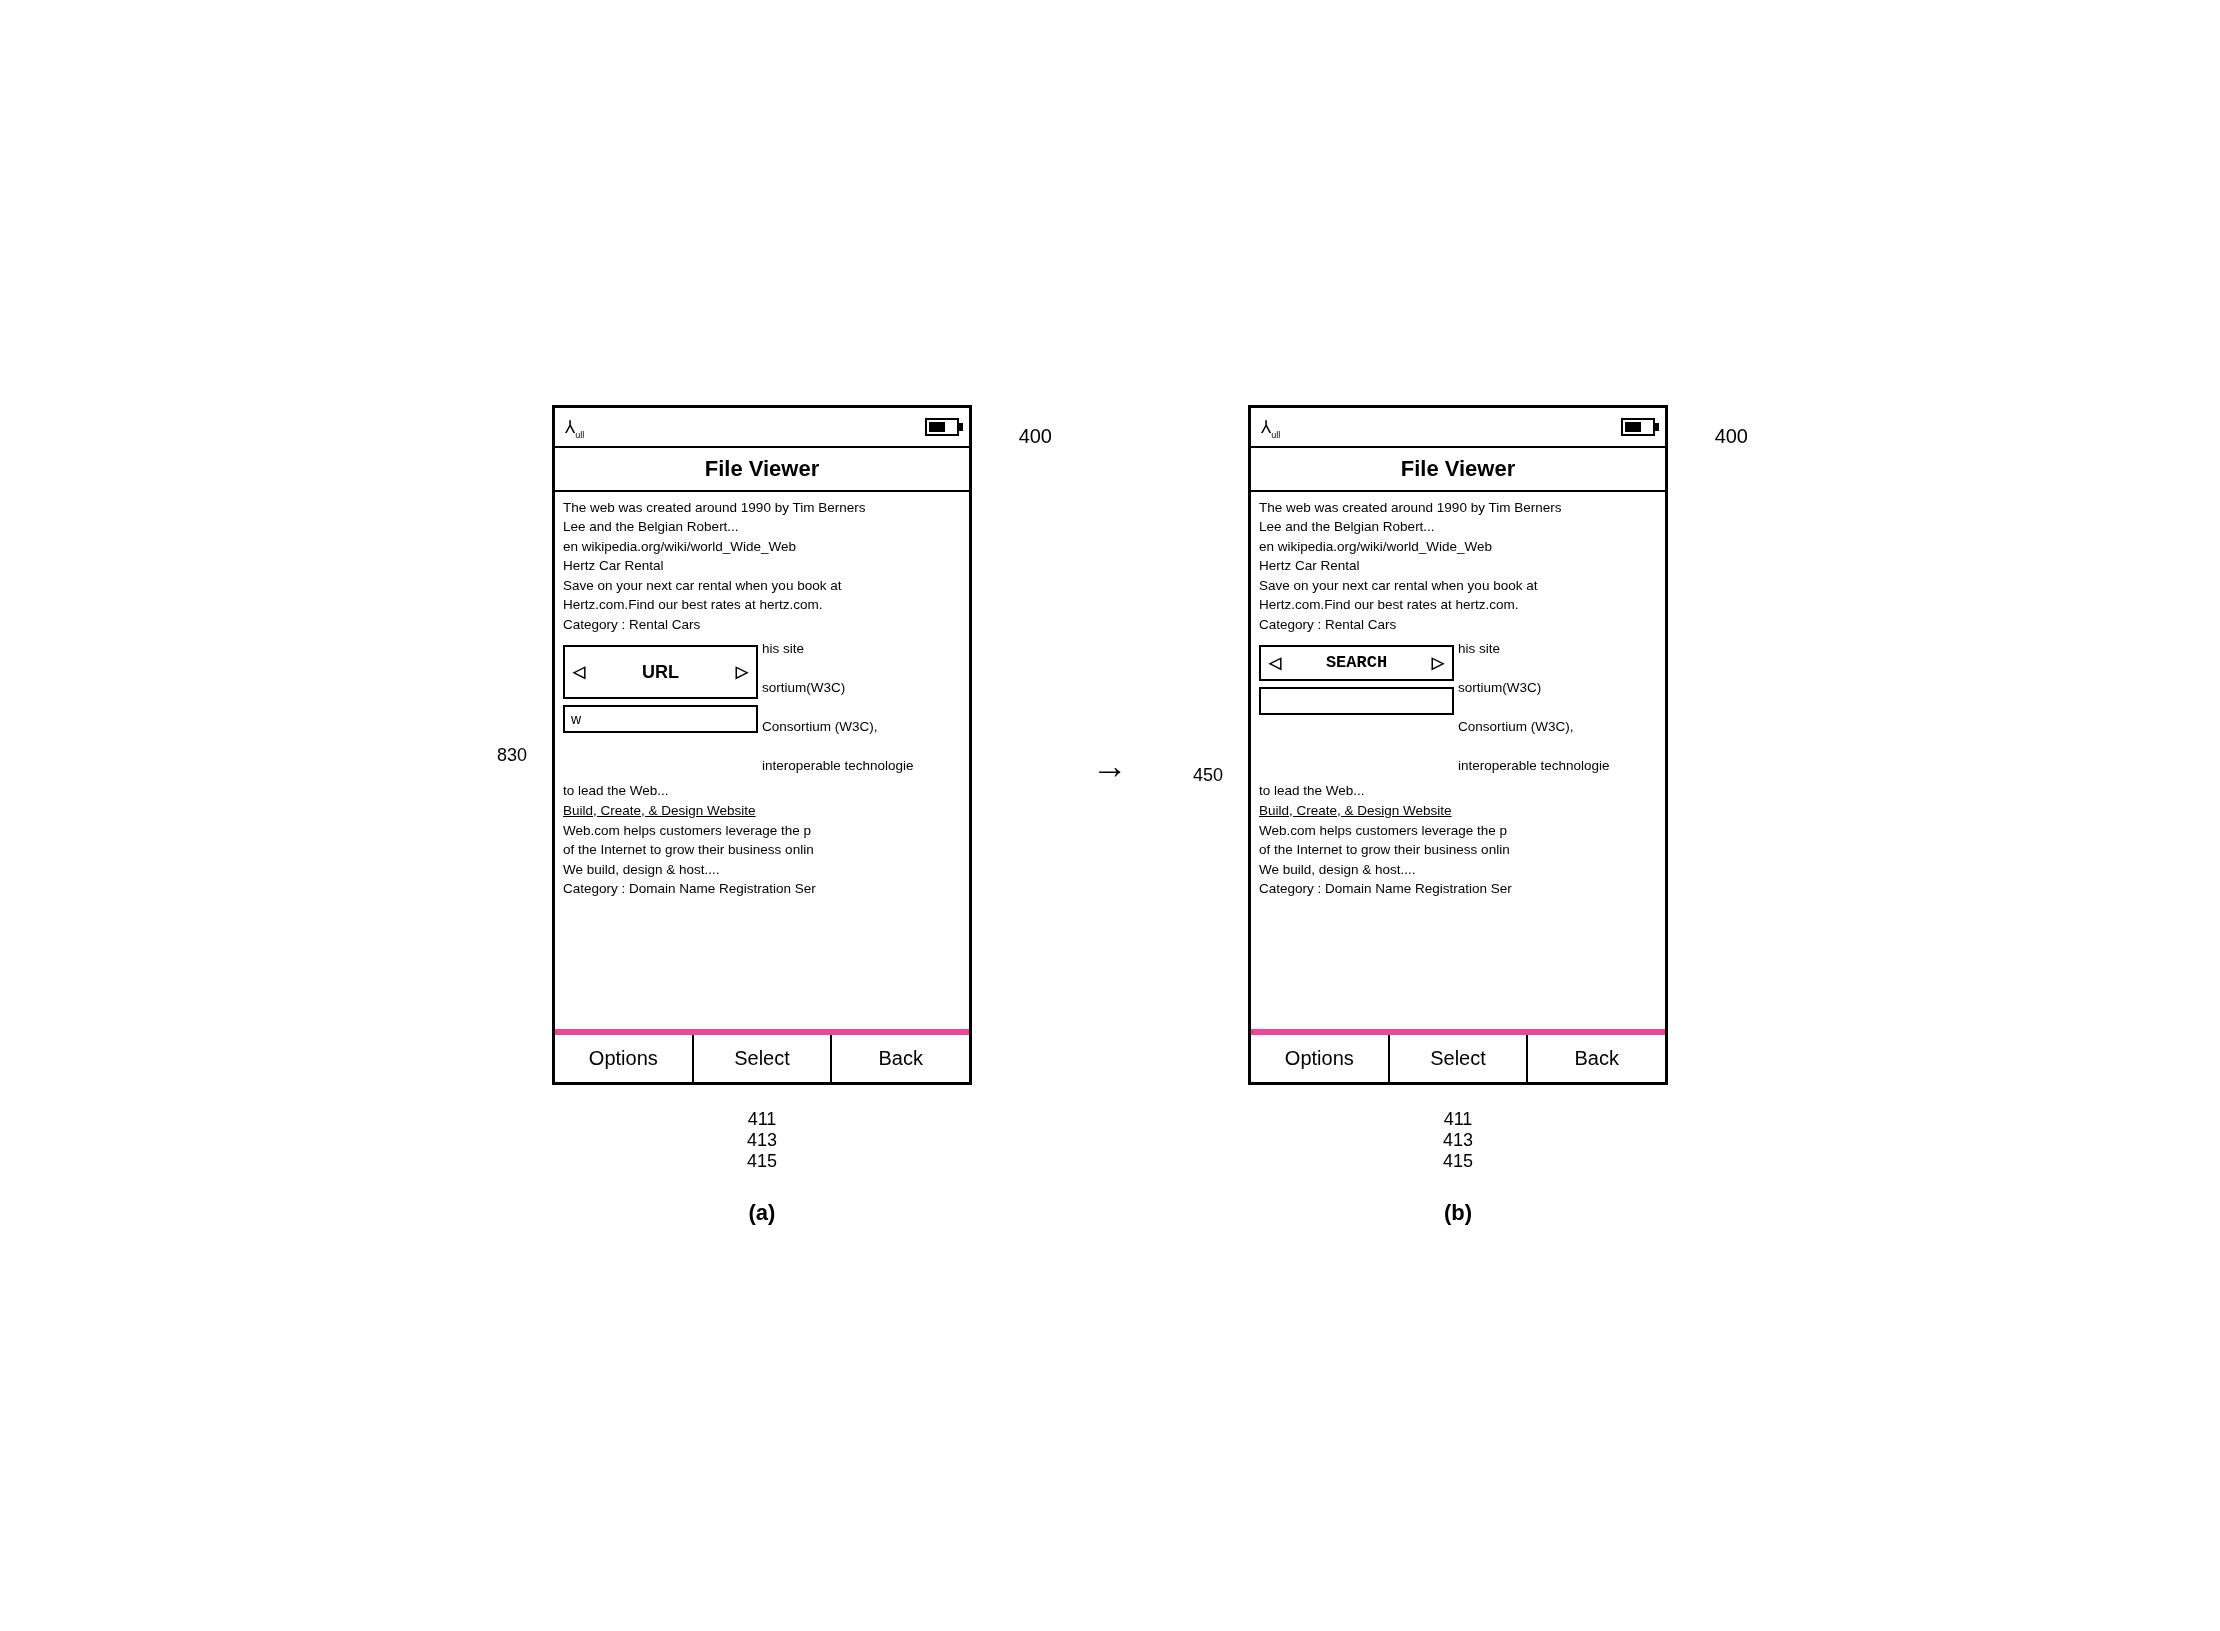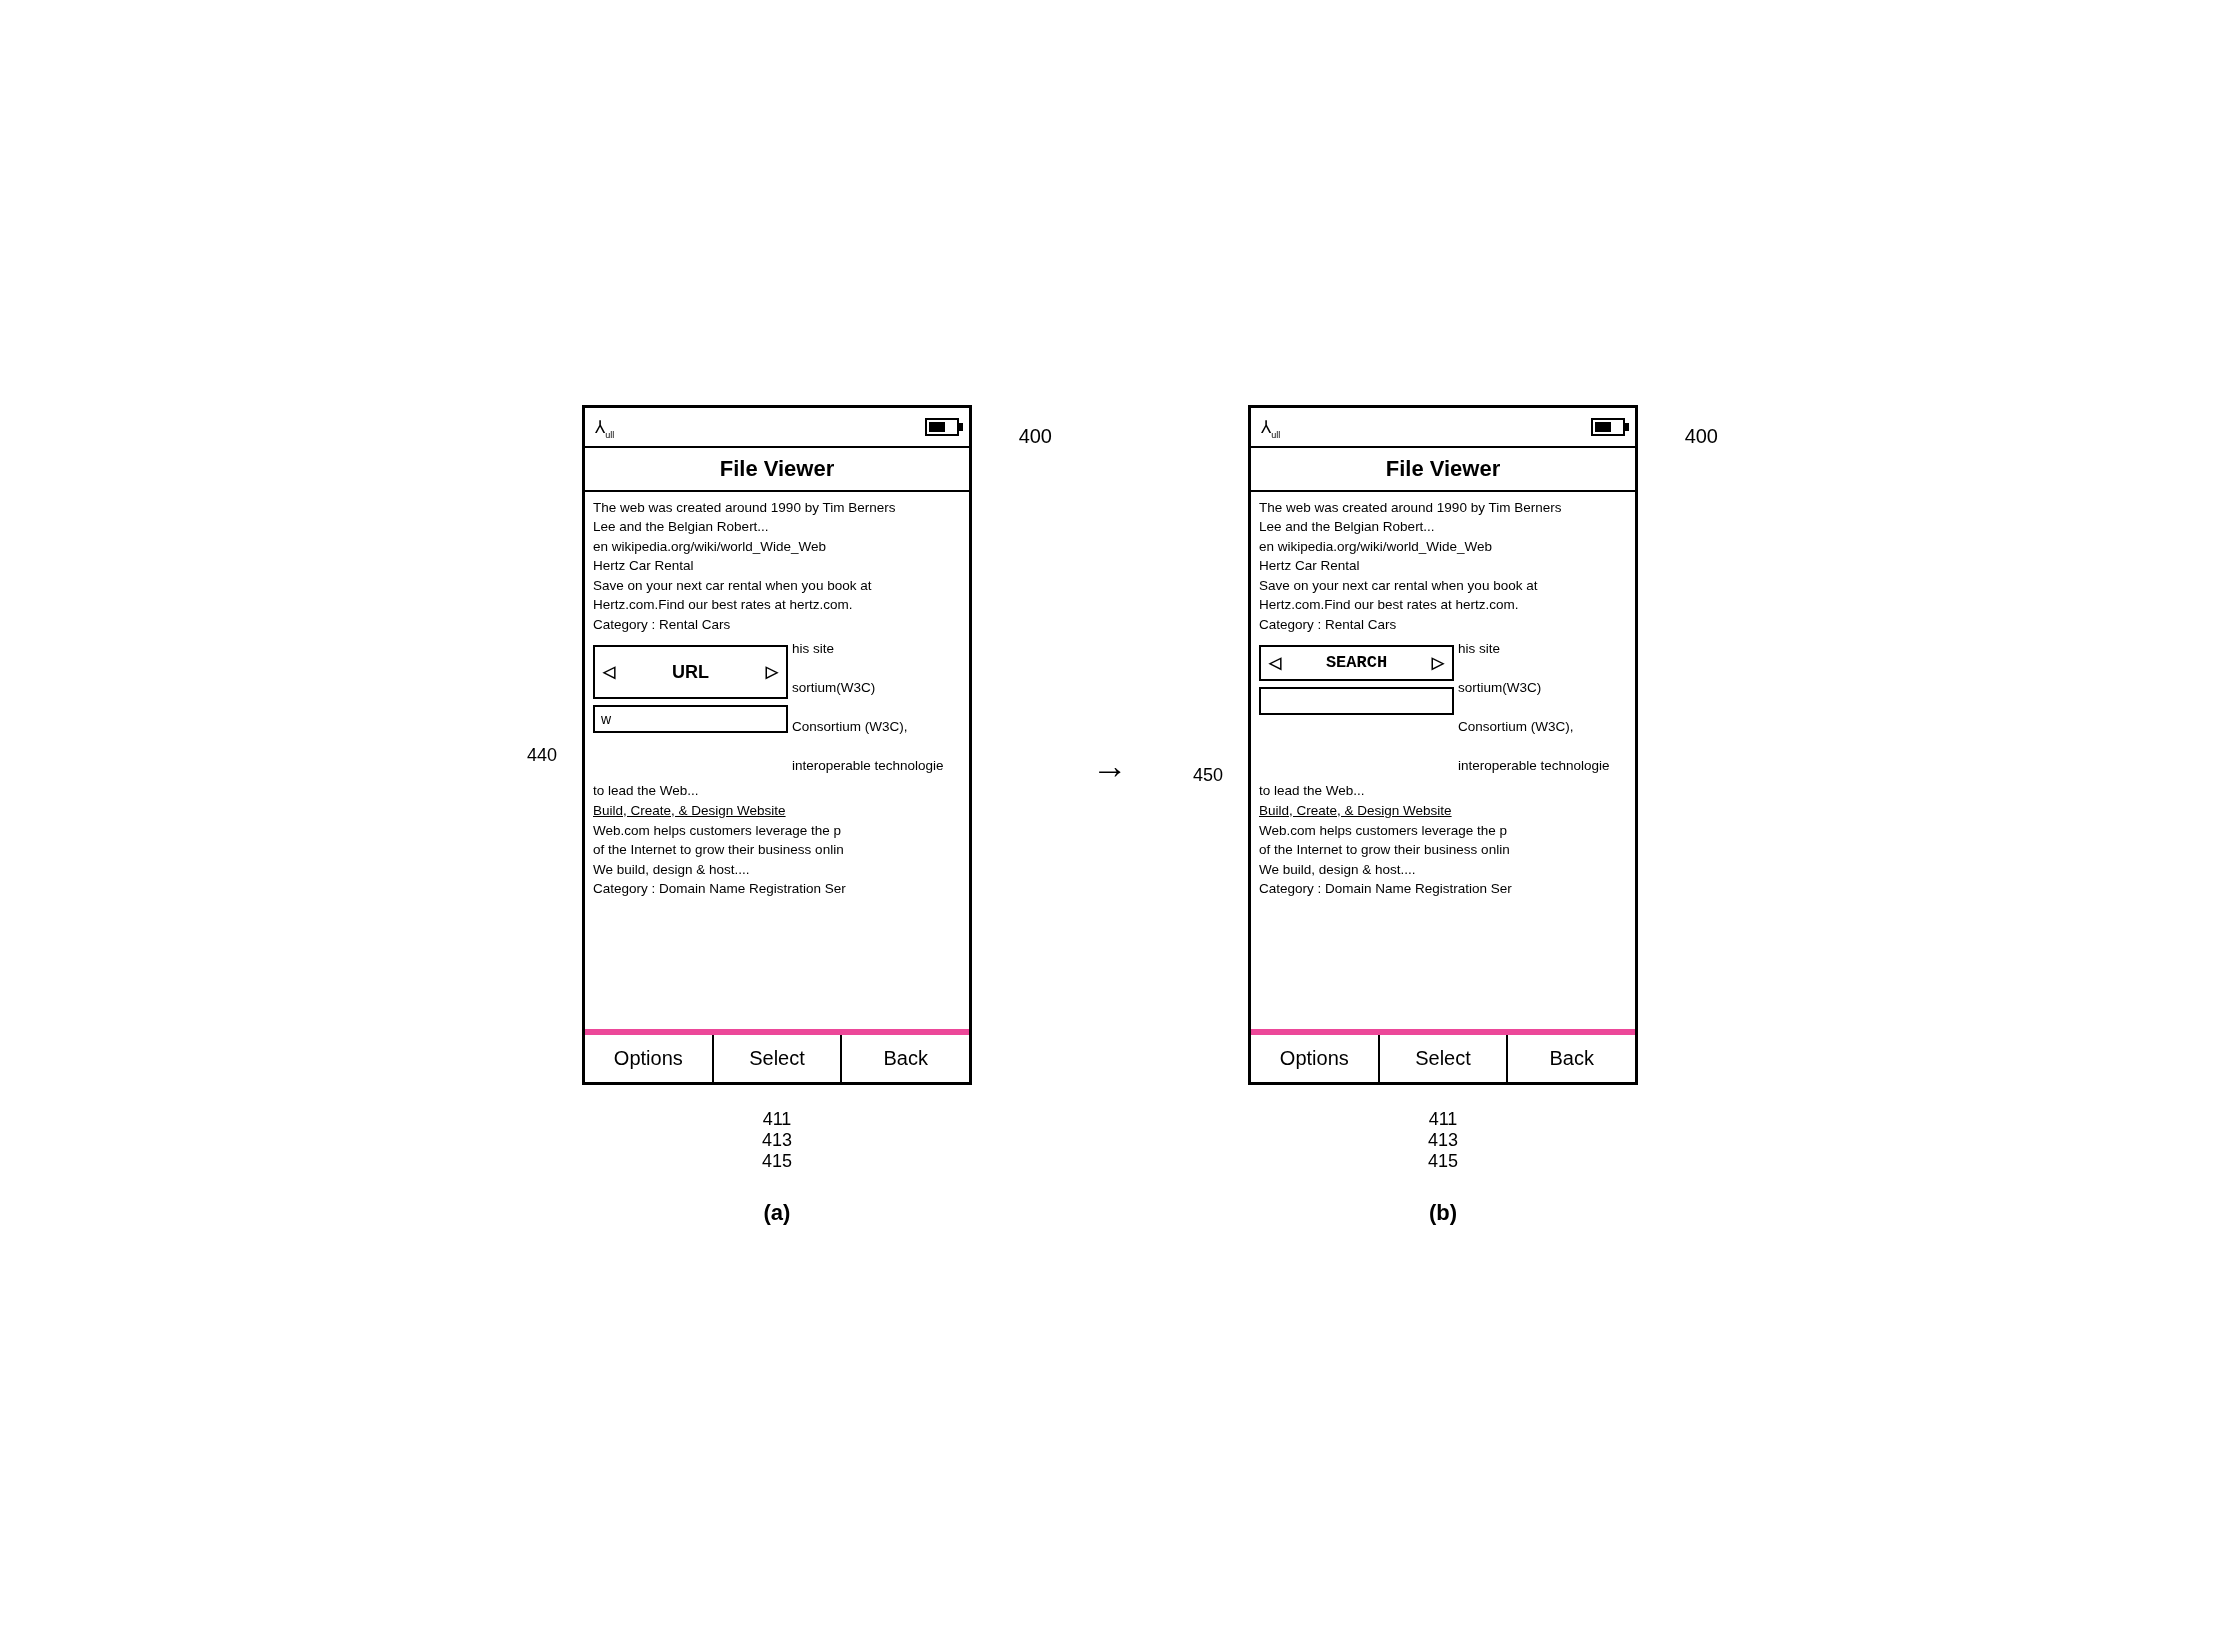--- a/index.html
+++ b/index.html
@@ -29,21 +29,21 @@
       gap: 18px;
     }
     .diagram-with-label {
       position: relative;
       display: flex;
       flex-direction: row;
       align-items: flex-start;
     }
     .phone-frame {
       border: 3px solid #000;
-      width: 390px;
+      width: 420px;
       min-height: 680px;
       display: flex;
       flex-direction: column;
       background: #fff;
       position: relative;
     }
     .phone-status-bar {
       display: flex;
       flex-direction: row;
       align-items: center;
@@ -213,21 +213,21 @@
     }
   </style>
 </head>
 <body>
 
 <div class="page-container">
 
   <div class="diagram-section">
     <div class="diagram-with-label">
 
-      <div class="left-callout" style="left:-55px; top:340px;">440</div>
+      <div class="left-callout" style="left:-55px; top:340px;">830</div>
 
       <div class="phone-frame">
 
         <div class="phone-status-bar">
           <div class="antenna-icon">
             <span style="font-size:18px;">⅄<sub style="font-size:9px">ull</sub></span>
           </div>
           <div class="battery-icon">
             <div class="battery-fill"></div>
           </div>

